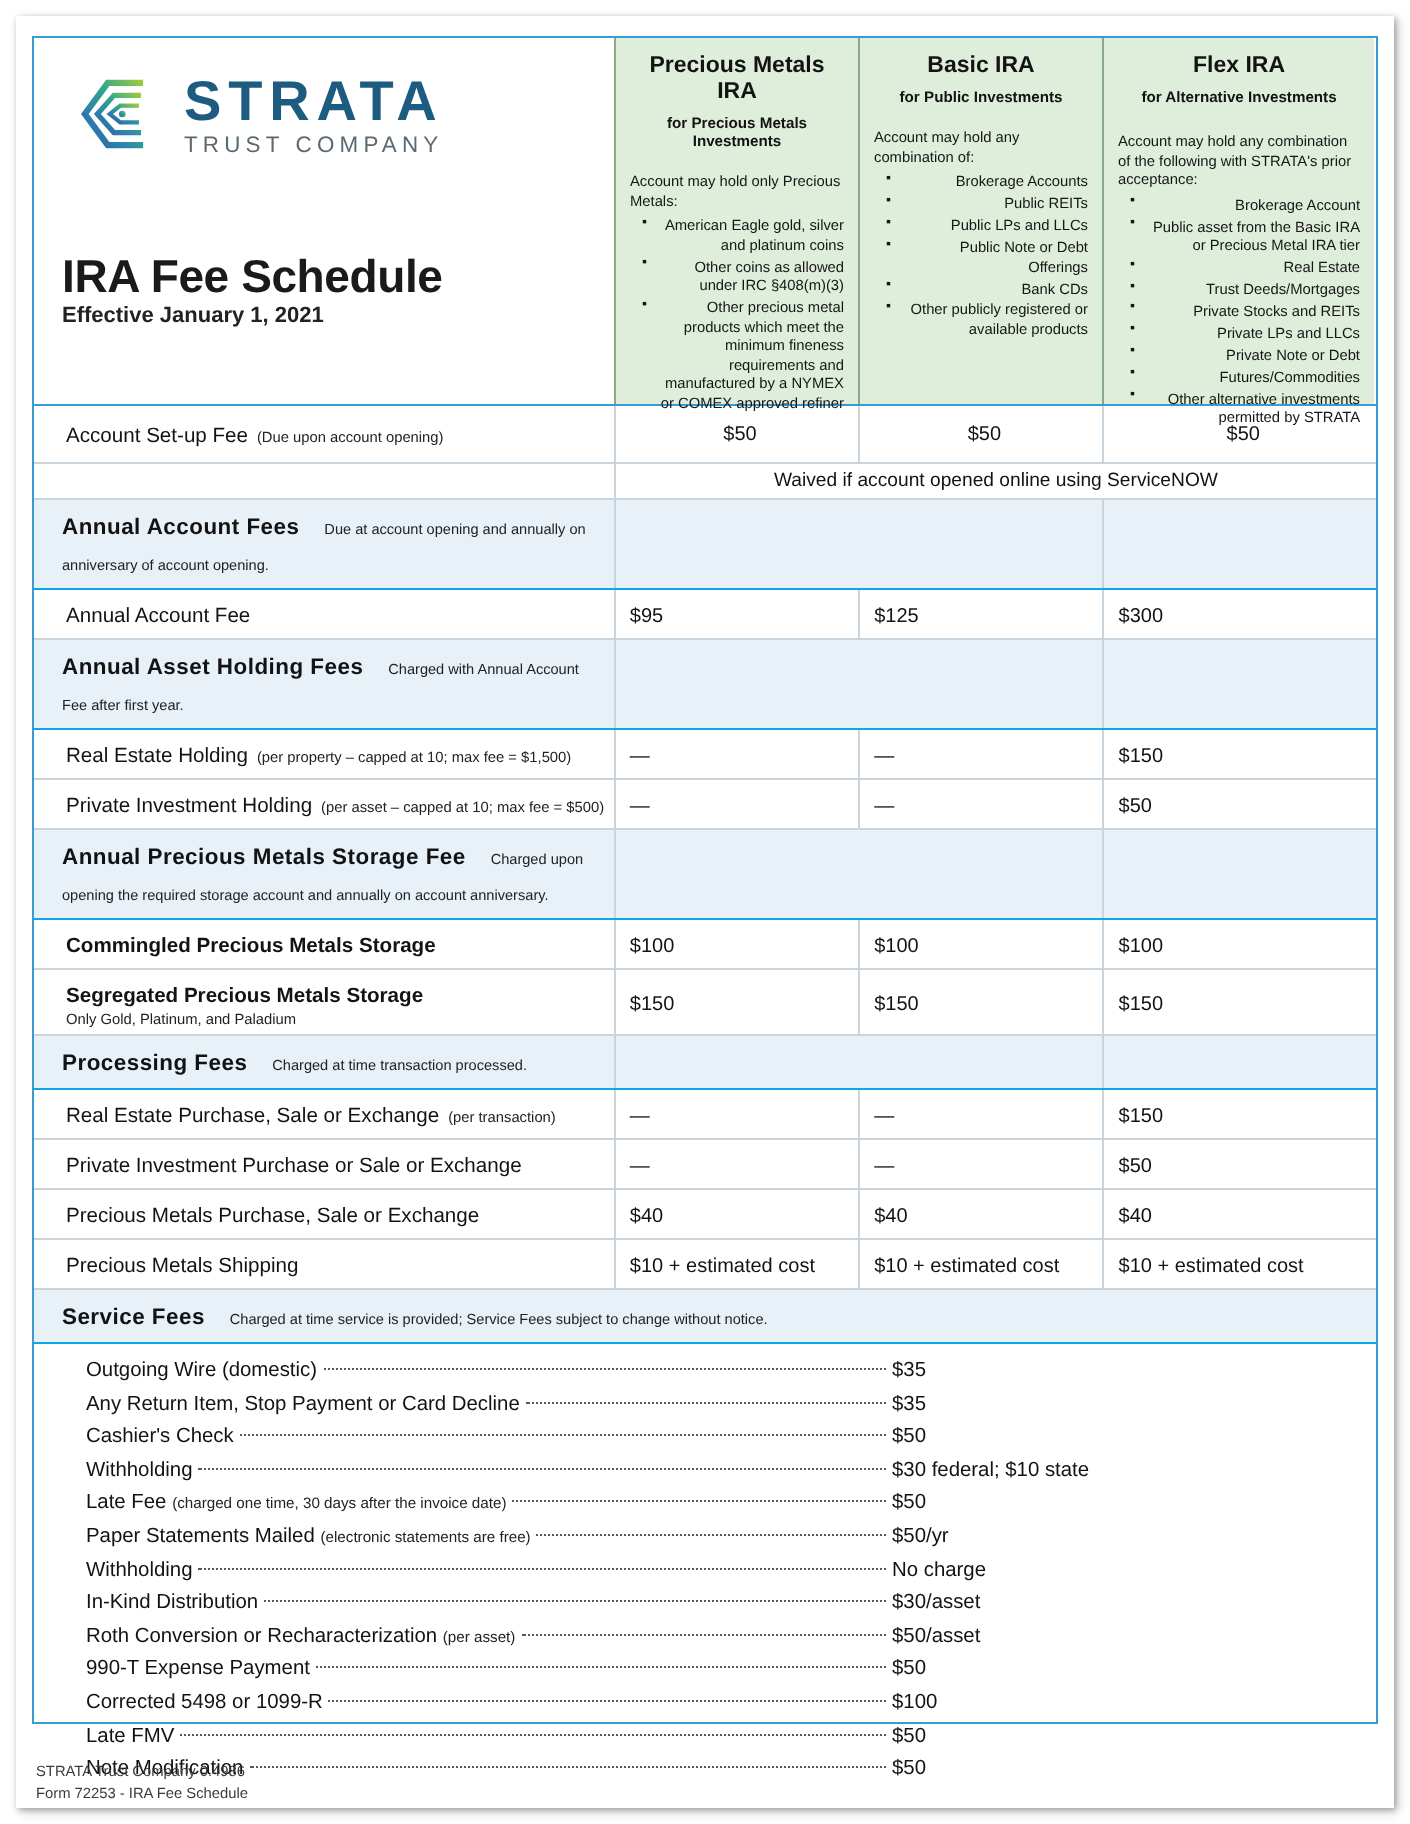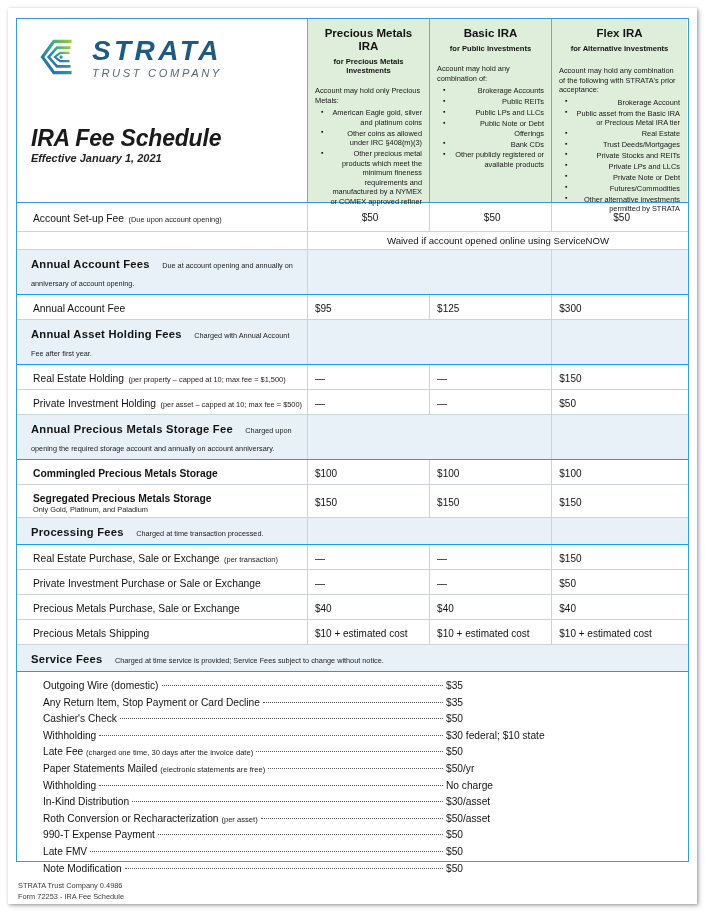--- a/index.html
+++ b/index.html
@@ -32,21 +32,20 @@
   
   .header {
     display: flex;
     height: 184px;
     border-bottom: 1.5px solid #3a9bd4;
   }
   .brandcol {
     width: 290px;
     padding: 12px 0 0 14px;
     position: relative;
-    font-style: italic;
   }
   .logo-row { display: flex; align-items: center; gap: 9px; }
   .logo-mark { width: 52px; height: 52px; flex: none; }
   .logo-words { line-height: 1; padding-top: 2px; }
   .logo-strata {
     font-size: 28px; font-weight: bold; color: #1d5b80;
     letter-spacing: 3.4px;
   }
   .logo-trust {
     font-size: 11.2px; color: #5a6a72; letter-spacing: 2.6px;
@@ -420,20 +419,25 @@
             <span class="svc-name"><span>Roth Conversion or Recharacterization</span> <span class="note">(per asset)</span></span>
             <span class="svc-dots"></span>
             <span class="svc-val">$50/asset</span>
           </div>
         <div class="svc-row">
             <span class="svc-name">990-T Expense Payment</span>
             <span class="svc-dots"></span>
             <span class="svc-val">$50</span>
           </div>
         <div class="svc-row">
+            <span class="svc-name">Corrected 5498 or 1099-R</span>
+            <span class="svc-dots"></span>
+            <span class="svc-val">$100</span>
+          </div>
+        <div class="svc-row">
             <span class="svc-name">Late FMV</span>
             <span class="svc-dots"></span>
             <span class="svc-val">$50</span>
           </div>
         <div class="svc-row">
             <span class="svc-name">Note Modification</span>
             <span class="svc-dots"></span>
             <span class="svc-val">$50</span>
           </div>
 

